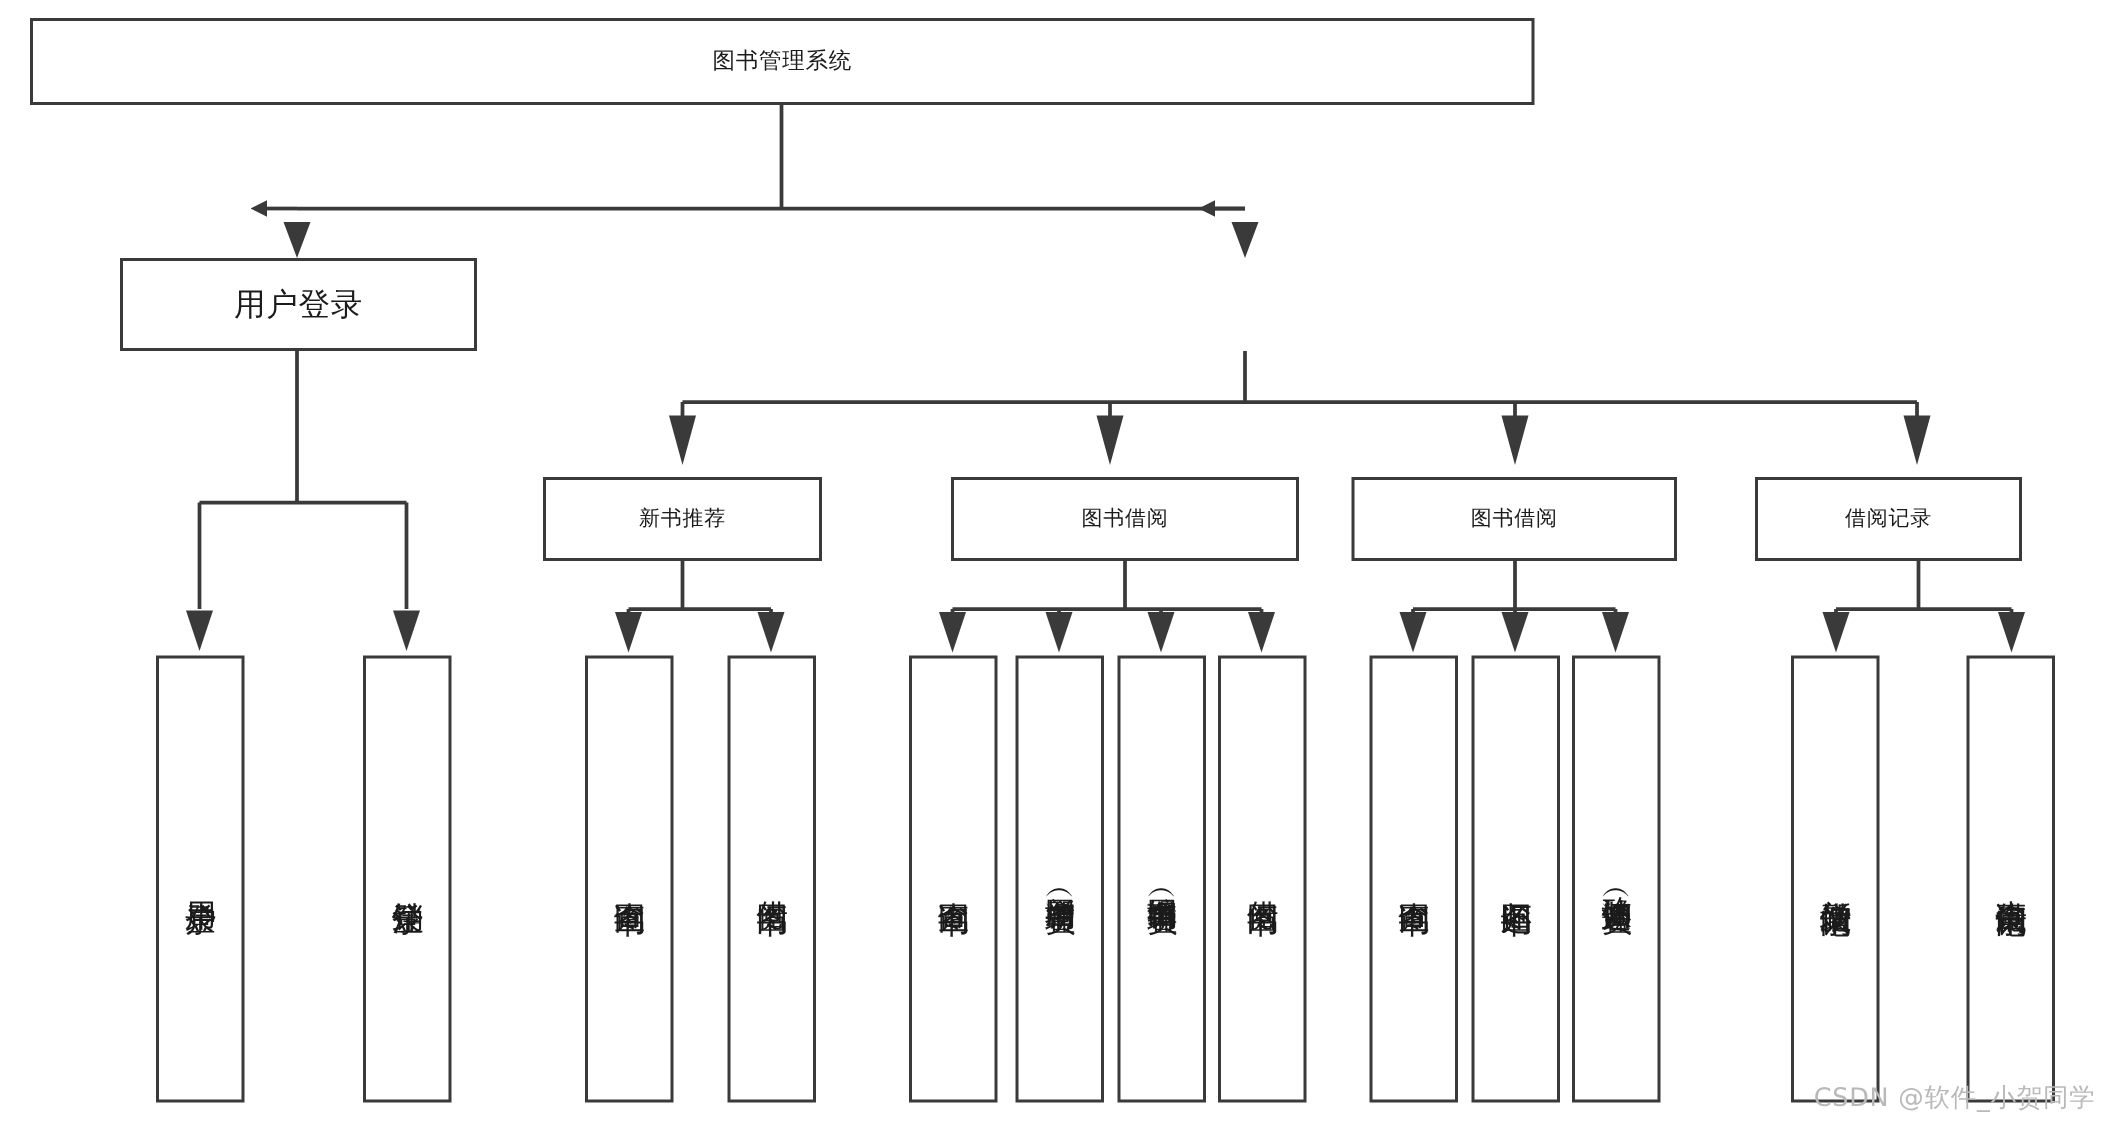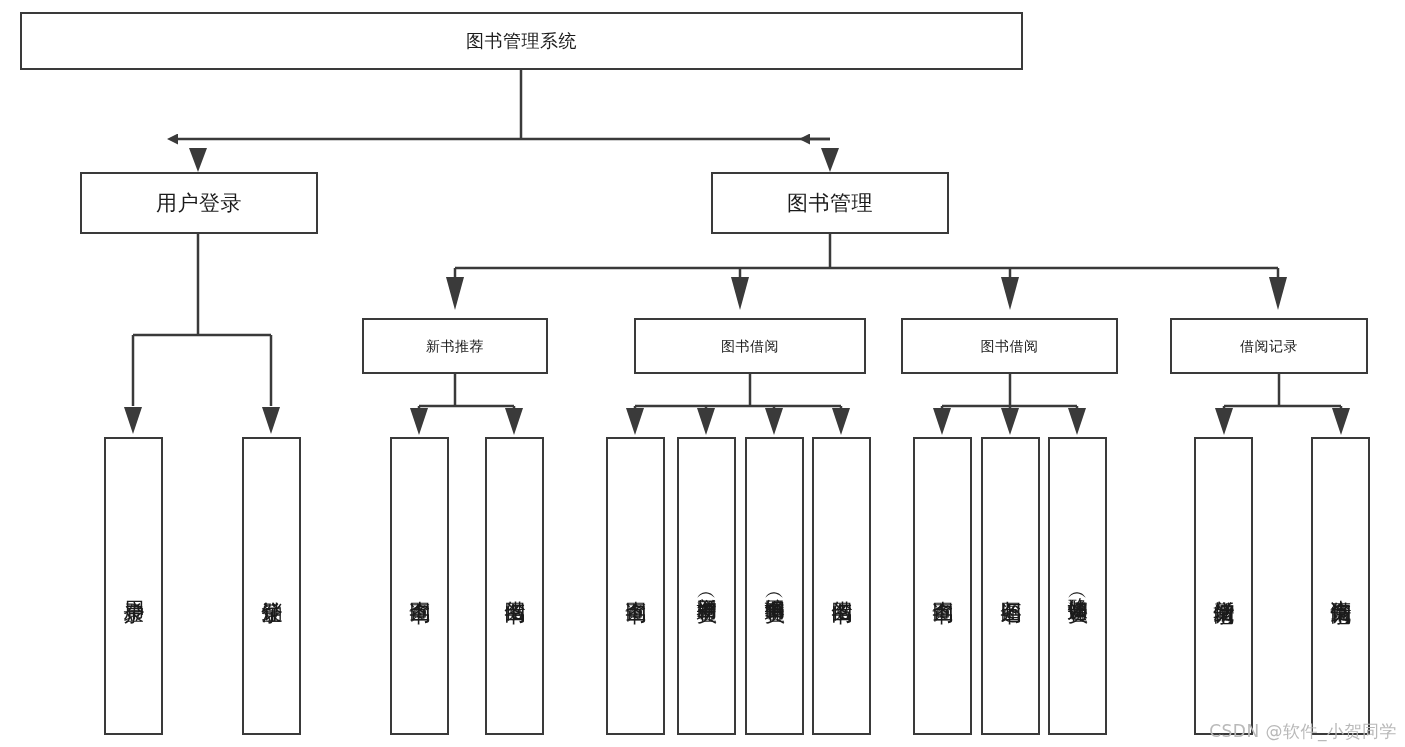--- a/index.html
+++ b/index.html
@@ -45,21 +45,21 @@
     writing-mode: horizontal-tb;
     font-size: 21px;
   }
   .node.vert .label {
     writing-mode: vertical-rl;
     text-orientation: upright;
     font-size: 21px;
     letter-spacing: 1px;
     white-space: nowrap;
   }
-  .node.root .label { font-size: 18px; }
+  .node.root .label { font-size: 15px; }
   .node.lvl1 .label { font-size: 21px; }
   .node.lvl2 .label { font-size: 14px; }
   .node.vert.tall .label { font-size: 20px; }
   #watermark {
     position: absolute;
     right: 8px;
     bottom: 4px;
     font-size: 17px;
     color: #b9b9b9;
     white-space: nowrap;
@@ -153,34 +153,31 @@
     </g>
   </svg>
 
   <div class="node horiz root" style="left:20px; top:12px; width:1003px; height:58px;">
     <span class="label">图书管理系统</span>
   </div>
 
   <div class="node horiz lvl1" style="left:80px; top:172px; width:238px; height:62px;">
     <span class="label">用户登录</span>
   </div>
-  <div class="node horiz lvl1" style="left:711px; top:172px; width:238px; height:62px;">
-    <span class="label">图书管理</span>
-  </div>
 
   <div class="node horiz lvl2" style="left:362px; top:318px; width:186px; height:56px;">
     <span class="label">新书推荐</span>
   </div>
   <div class="node horiz lvl2" style="left:634px; top:318px; width:232px; height:56px;">
     <span class="label">图书借阅</span>
   </div>
   <div class="node horiz lvl2" style="left:901px; top:318px; width:217px; height:56px;">
     <span class="label">图书借阅</span>
   </div>
-  <div class="node horiz lvl2" style="left:1170px; top:318px; width:198px; height:56px;">
+  <div class="node horiz lvl2" style="left:1170px; top:318px; width:178px; height:56px;">
     <span class="label">借阅记录</span>
   </div>
 
   <div class="node vert" style="left:104px; top:437px; width:59px; height:298px;">
     <span class="label">用户登录</span>
   </div>
   <div class="node vert" style="left:242px; top:437px; width:59px; height:298px;">
     <span class="label">注销登录</span>
   </div>
 

